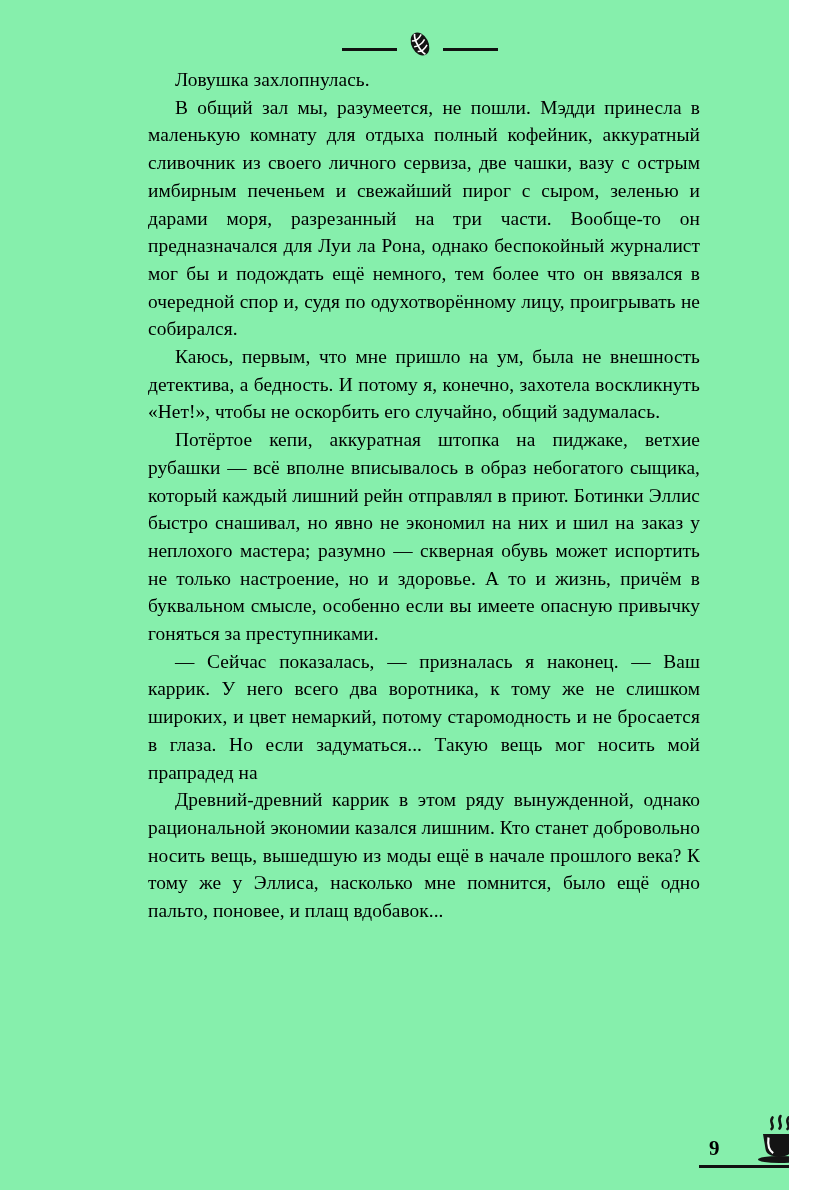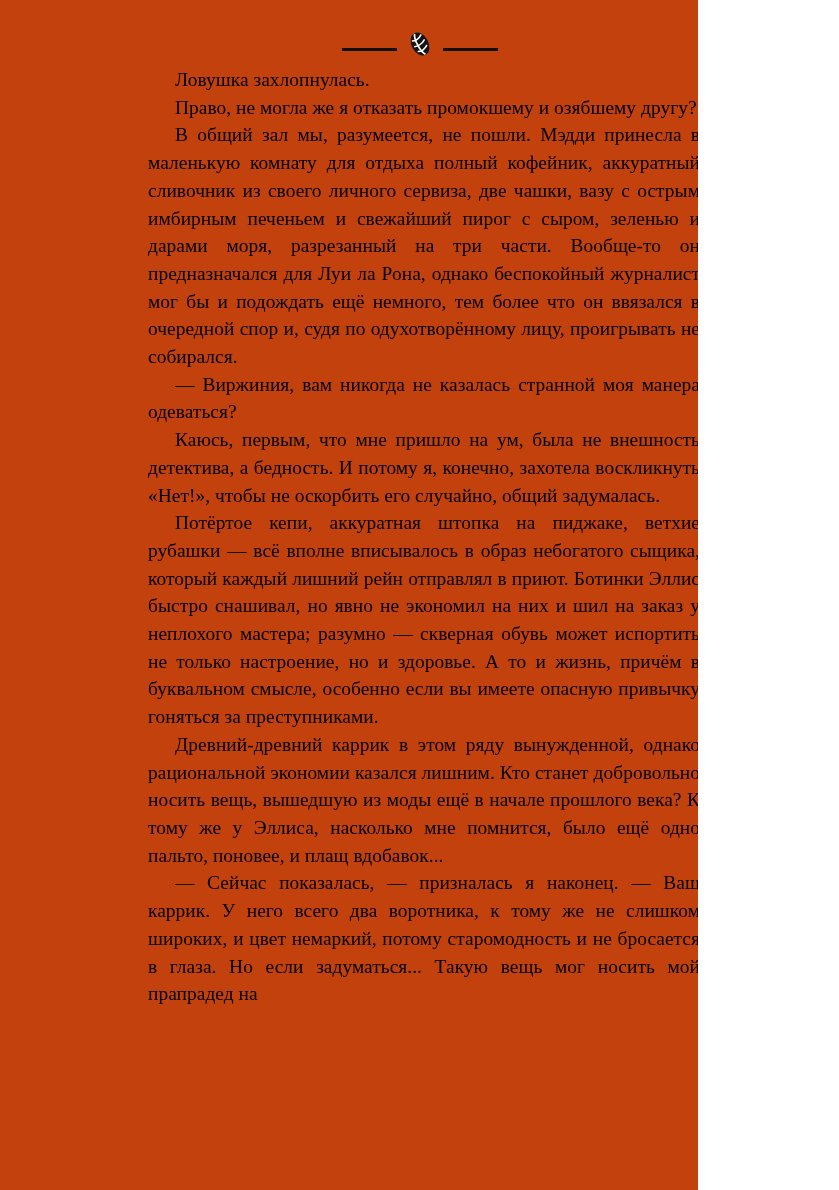--- a/index.html
+++ b/index.html
@@ -6,23 +6,23 @@
     margin: 0;
     padding: 0;
     background: #ffffff;
   }
   body {
     font-family: "Liberation Serif", "DejaVu Serif", serif;
     color: #000000;
   }
   .page {
     position: relative;
-    width: 698px;
+    width: 789px;
     height: 1190px;
-    background: #c2410c;
+    background: #86efac;
     overflow: hidden;
     box-sizing: border-box;
   }
 
   
   .header-ornament {
     position: absolute;
     top: 26px;
     left: 0;
     width: 839px;
@@ -121,27 +121,25 @@
           <path d="M10.6 16.6 C 14.2 18.6, 19.6 17.6, 23.2 15.0" stroke="#ffffff" stroke-width="1.5" fill="none"></path>
           <path d="M11.4 22.6 C 14.8 24.4, 19.4 23.4, 22.8 21.0" stroke="#ffffff" stroke-width="1.5" fill="none"></path>
         </g>
       </svg>
     </span>
     <span class="orn-rule right"></span>
   </div>
 
   <div class="textblock">
     <p class="para last-line-left">Ловушка захлопнулась.</p>
-    <p class="para last-line-left">Право, не могла же я отказать промокшему и озябшему другу?</p>
     <p class="para last-line-left">В общий зал мы, разумеется, не пошли. Мэдди принесла в маленькую комнату для отдыха полный кофейник, аккуратный сливочник из своего личного сервиза, две чашки, вазу с острым имбирным печеньем и свежайший пирог с сыром, зеленью и дарами моря, разрезанный на три части. Вообще-то он предназначался для Луи ла Рона, однако беспокойный журналист мог бы и подождать ещё немного, тем более что он ввязался в очередной спор и, судя по одухотворённому лицу, проигрывать не собирался.</p>
-    <p class="para last-line-left">— Виржиния, вам никогда не казалась странной моя манера одеваться?</p>
     <p class="para last-line-left">Каюсь, первым, что мне пришло на ум, была не внешность детектива, а бедность. И потому я, конечно, захотела воскликнуть «Нет!», чтобы не оскорбить его случайно, общий задумалась.</p>
     <p class="para last-line-left">Потёртое кепи, аккуратная штопка на пиджаке, ветхие рубашки — всё вполне вписывалось в образ небогатого сыщика, который каждый лишний рейн отправлял в приют. Ботинки Эллис быстро снашивал, но явно не экономил на них и шил на заказ у неплохого мастера; разумно — скверная обувь может испортить не только настроение, но и здоровье. А то и жизнь, причём в буквальном смысле, особенно если вы имеете опасную привычку гоняться за преступниками.</p>
+    <p class="para last-line-left">— Сейчас показалась, — призналась я наконец. — Ваш каррик. У него всего два воротника, к тому же не слишком широких, и цвет немаркий, потому старомодность и не бросается в глаза. Но если задуматься... Такую вещь мог носить мой прапрадед на</p>
     <p class="para last-line-left">Древний-древний каррик в этом ряду вынужденной, однако рациональной экономии казался лишним. Кто станет добровольно носить вещь, вышедшую из моды ещё в начале прошлого века? К тому же у Эллиса, насколько мне помнится, было ещё одно пальто, поновее, и плащ вдобавок...</p>
-    <p class="para last-line-left">— Сейчас показалась, — призналась я наконец. — Ваш каррик. У него всего два воротника, к тому же не слишком широких, и цвет немаркий, потому старомодность и не бросается в глаза. Но если задуматься... Такую вещь мог носить мой прапрадед на</p>
   </div>
 
   <div class="footer">
     <span class="page-number">9</span>
     <span class="cup-icon">
       <svg viewBox="0 0 56 54" width="56" height="54" xmlns="http://www.w3.org/2000/svg">
 
         <path d="M20.5 16 C 24.5 12.5, 17.5 9.5, 21.5 4.5" stroke="#141414" stroke-width="2.6" fill="none" stroke-linecap="round"></path>
         <path d="M28.5 15.5 C 32.5 11.5, 25.5 8.5, 29.5 3.0" stroke="#141414" stroke-width="2.6" fill="none" stroke-linecap="round"></path>
         <path d="M36.5 16 C 40.5 12.5, 33.5 9.5, 37.5 4.5" stroke="#141414" stroke-width="2.6" fill="none" stroke-linecap="round"></path>

